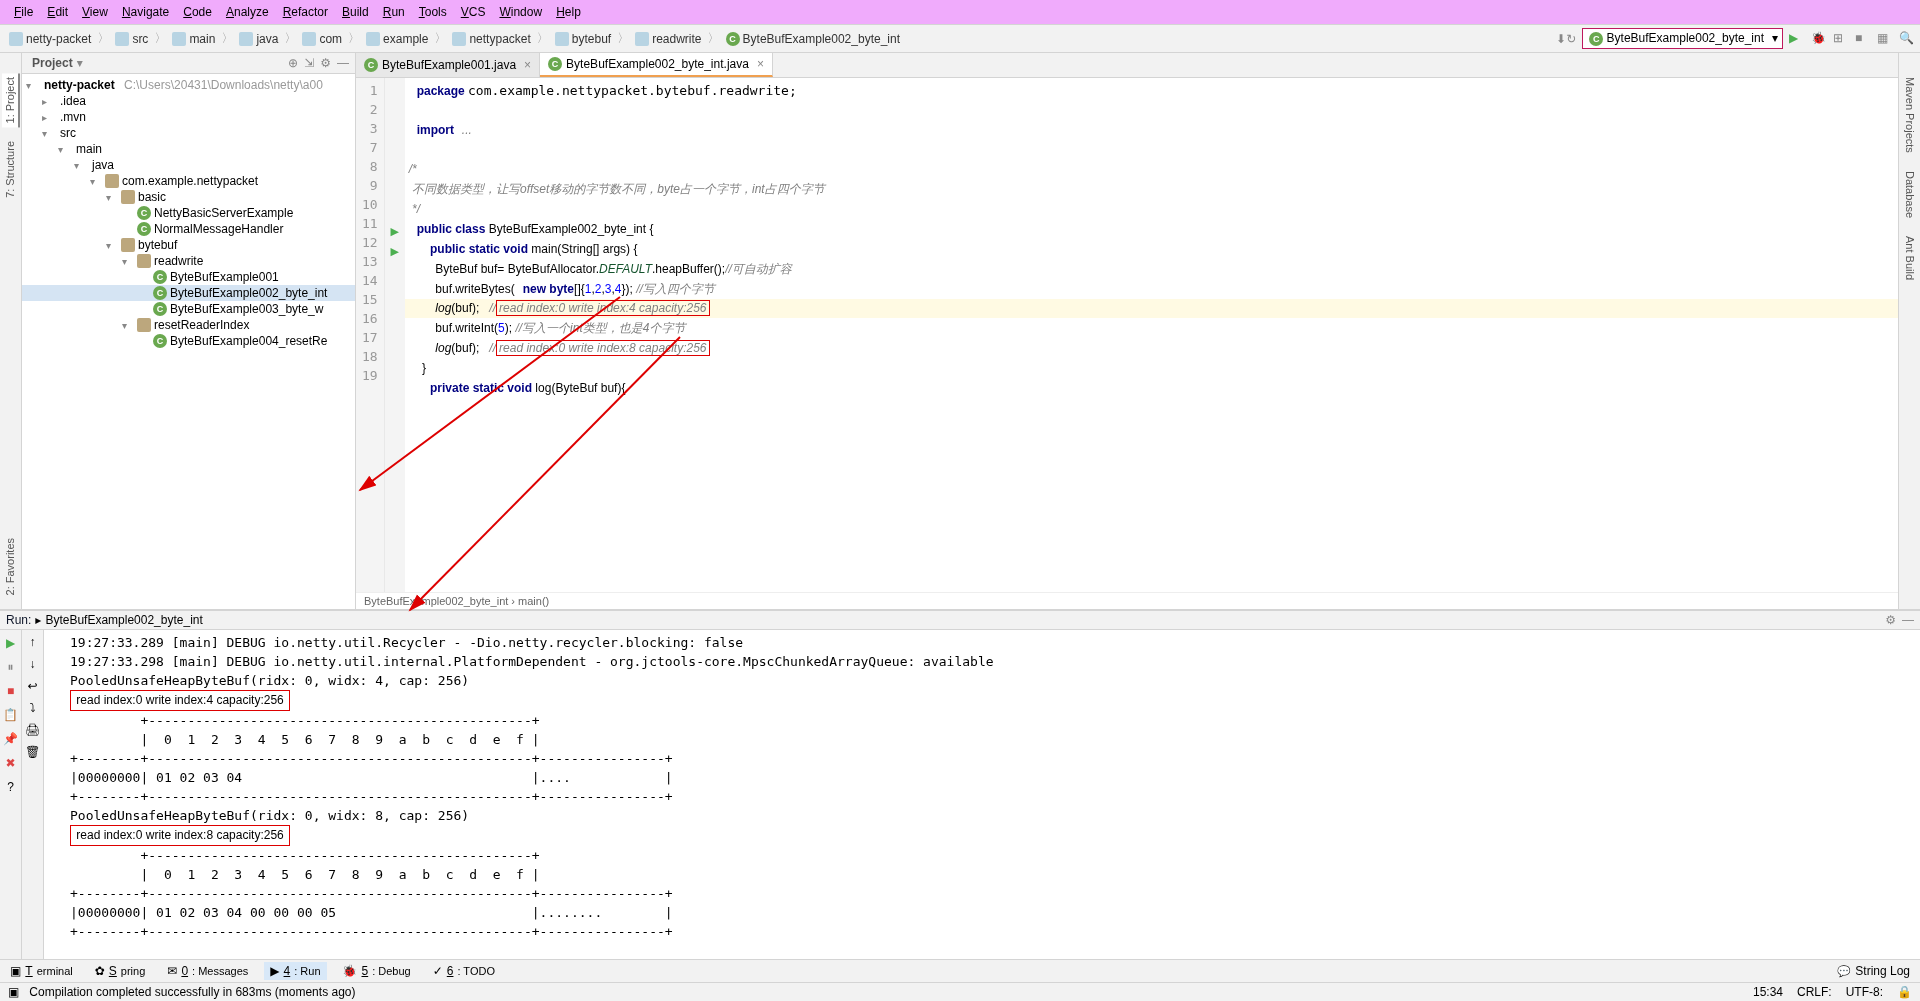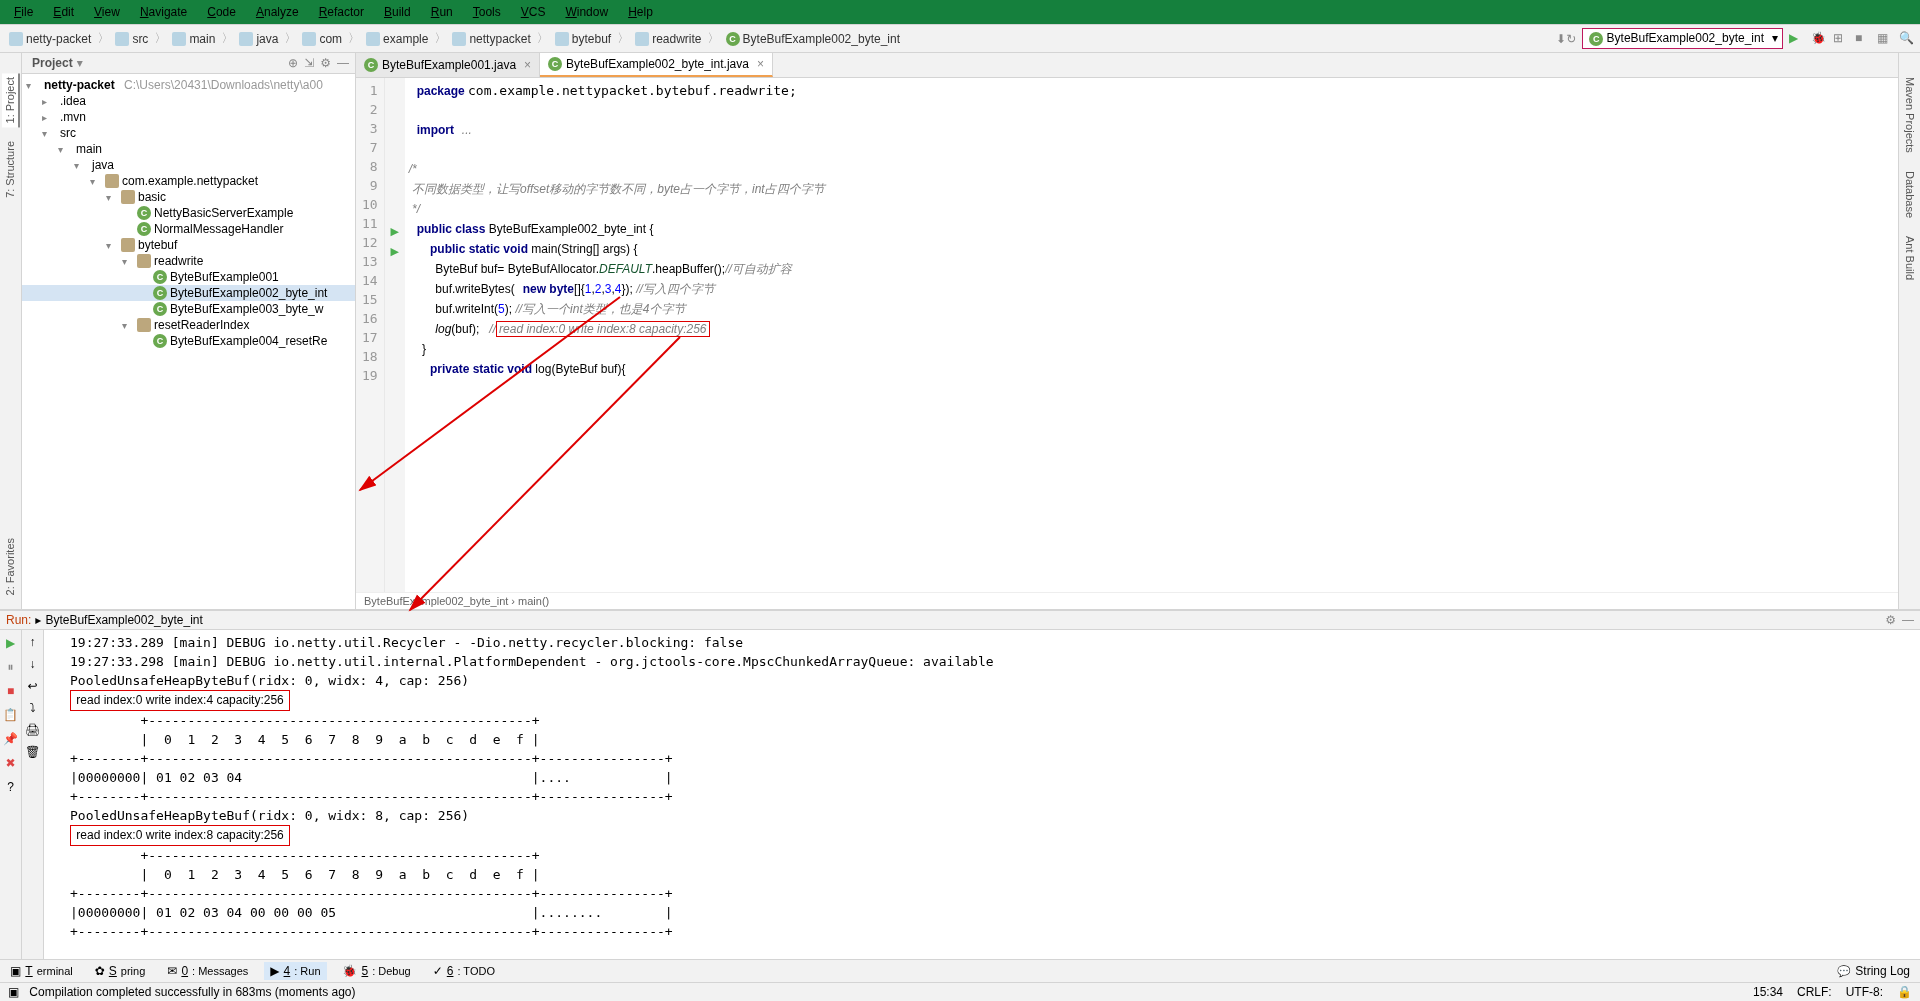--- a/index.html
+++ b/index.html
@@ -1,17 +1,17 @@
 <!DOCTYPE html>
 <html><head>
 <meta charset="utf-8">
 <style>
 * { margin:0; padding:0; box-sizing:border-box; font-family:"Segoe UI",Arial,sans-serif; font-size:12px; }
 body { background:#f2f2f2; height:1001px; width:1920px; overflow:hidden; display:flex; flex-direction:column; }
-.menubar { display:flex; background:#15803d; padding:3px 8px; gap:8px; border-bottom:1px solid #d4d4d4; }
+.menubar { display:flex; background:#f0abfc; padding:3px 8px; gap:2px; border-bottom:1px solid #d4d4d4; }
 .menubar span { padding:2px 6px; cursor:pointer; }
 .navbar { display:flex; align-items:center; background:#f2f2f2; padding:3px 5px; border-bottom:1px solid #d4d4d4; }
 .crumb { display:flex; align-items:center; padding:1px 4px; gap:3px; color:#333; }
 .crumb .ic { width:14px; height:14px; display:inline-block; }
 .chev { color:#999; margin:0 2px; }
 .folder-ic { background:#b8d4e3; border-radius:2px; }
 .class-ic { width:14px; height:14px; border-radius:50%; background:#6aa84f; color:#fff; display:inline-flex; align-items:center; justify-content:center; font-size:9px; font-weight:bold; }
 .nav-right { margin-left:auto; display:flex; gap:6px; align-items:center; }
 .run-combo { border:1px solid #be185d; padding:2px 18px 2px 6px; background:#fff; position:relative; }
 .tool-ic { width:16px; height:16px; display:inline-block; }
@@ -45,21 +45,21 @@
 .code .cm { color:#808080; font-style:italic; }
 .code .num { color:#0000ff; }
 .code .fld { color:#14532d; font-style:italic; font-weight:normal; }
 .code .hl { background:#fffae3; display:block; margin:0 -4px; padding:0 4px; }
 .code .box { border:1px solid #d00; padding:0 2px; }
 .crumb-bar { border-top:1px solid #eee; padding:2px 8px; font-size:11px; color:#666; background:#fff; }
 .right-gutter { width:22px; background:#f2f2f2; border-left:1px solid #d4d4d4; display:flex; flex-direction:column; align-items:center; gap:10px; padding-top:20px; }
 .right-gutter div { writing-mode:vertical-lr; padding:4px 2px; font-size:11px; color:#555; cursor:pointer; }
 .runpanel { height:350px; display:flex; flex-direction:column; border-top:2px solid #d4d4d4; background:#fff; }
 .run-head { display:flex; align-items:center; padding:2px 6px; background:#f2f2f2; border-bottom:1px solid #d4d4d4; gap:4px; font-size:11px; }
-.run-head .rtitle { color:#c2410c; }
+.run-head .rtitle { color:#0f172a; }
 .run-body { flex:1; display:flex; overflow:hidden; }
 .run-tools { width:22px; background:#f2f2f2; display:flex; flex-direction:column; gap:8px; padding:5px 3px; align-items:center; border-right:1px solid #d4d4d4; }
 .run-tools span { width:16px; height:16px; display:flex; align-items:center; justify-content:center; cursor:pointer; font-size:12px; }
 .run-tools2 { width:22px; background:#f2f2f2; display:flex; flex-direction:column; gap:8px; padding:5px 3px; align-items:center; border-right:1px solid #d4d4d4; }
 .console { flex:1; padding:3px 6px; font-family:Consolas,monospace; font-size:13px; line-height:19px; white-space:pre; overflow:auto; position:relative;margin-left:20px; }
 .console .box2 { border:1.5px solid #d00; padding:0 2px; display:inline-block; }
 .bottom-tabs { display:flex; background:#f2f2f2; border-top:1px solid #d4d4d4; padding:2px 4px; gap:10px; }
 .btab { display:flex; align-items:center; gap:4px; padding:2px 6px; cursor:pointer; font-size:11px; }
 .btab.active { background:#d8e8f8; }
 .btab .u { text-decoration:underline; }
@@ -284,21 +284,21 @@
 
 <span class="kw">import</span> <span class="cm">...</span>
 
 <span class="cm">/*</span>
 <span class="cm"> 不同数据类型，让写offset移动的字节数不同，byte占一个字节，int占四个字节</span>
 <span class="cm"> */</span>
 <span class="kw">public class</span><span> ByteBufExample002_byte_int {</span>
 <span class="kw">    public static void</span><span> main(String[] args) {</span>
 <span>        ByteBuf buf= ByteBufAllocator.</span><span class="fld">DEFAULT</span><span>.heapBuffer();</span><span class="cm">//可自动扩容</span>
 <span>        buf.writeBytes(</span><span class="kw">new byte</span><span>[]{</span><span class="num">1</span><span>,</span><span class="num">2</span><span>,</span><span class="num">3</span><span>,</span><span class="num">4</span><span>}); </span><span class="cm">//写入四个字节</span>
-<span>        buf.writeInt(</span><span class="num">5</span><span>); </span><span class="cm">//写入一个int类型，也是4个字节</span>
+<span class="hl"><i><span>        log</span></i><span>(buf);   </span><span class="cm"><span>//</span><span class="box">read index:0 write index:4 capacity:256</span></span></span><span>        buf.writeInt(</span><span class="num">5</span><span>); </span><span class="cm">//写入一个int类型，也是4个字节</span>
 <i><span>        log</span></i><span>(buf);   </span><span class="cm"><span>//</span><span class="box">read index:0 write index:8 capacity:256</span></span>
 <span>    }</span>
 <span class="kw">    private static void</span><span> log(ByteBuf buf){</span></div>
     </div>
     <div class="crumb-bar">ByteBufExample002_byte_int › main()</div>
   </div>
 
   <div class="right-gutter">
     <div>Maven Projects</div>
     <div>Database</div>

